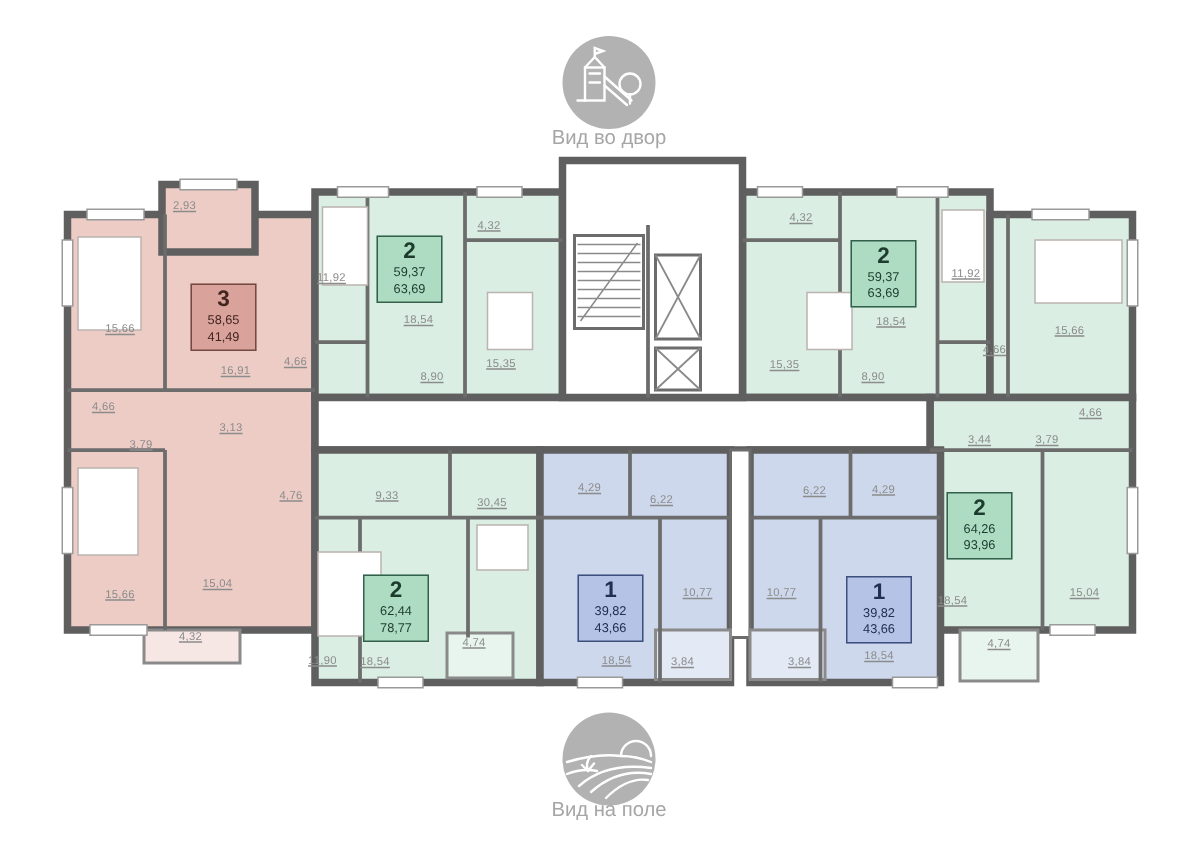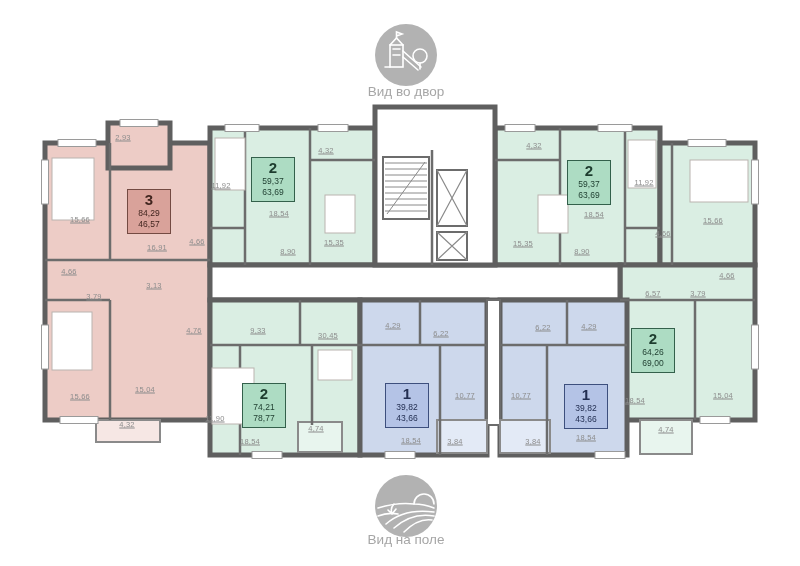--- a/index.html
+++ b/index.html
@@ -125,41 +125,41 @@
         <path d="M-14 8 q-2 -6 2 -10 M-14 8 l-4 -4 M-14 8 l4 -5"></path>
       </g>
     </g>
   </svg>
 
   <div class="caption cap-bottom">Вид на поле</div>
   <div class="caption cap-top">Вид во двор</div>
 
   <div class="card c-pink" style="left:127px;top:189px">
     <div class="num">3</div>
-    <div class="ar">84,29</div>
-    <div class="ar">46,57</div>
+    <div class="ar">58,65</div>
+    <div class="ar">41,49</div>
   </div>
   <div class="card c-green" style="left:251px;top:157px">
     <div class="num">2</div>
     <div class="ar">59,37</div>
     <div class="ar">63,69</div>
   </div>
   <div class="card c-green" style="left:567px;top:160px">
     <div class="num">2</div>
     <div class="ar">59,37</div>
     <div class="ar">63,69</div>
   </div>
   <div class="card c-green" style="left:631px;top:328px">
     <div class="num">2</div>
     <div class="ar">64,26</div>
-    <div class="ar">69,00</div>
+    <div class="ar">93,96</div>
   </div>
   <div class="card c-green" style="left:242px;top:383px">
     <div class="num">2</div>
-    <div class="ar">74,21</div>
+    <div class="ar">62,44</div>
     <div class="ar">78,77</div>
   </div>
   <div class="card c-blue" style="left:385px;top:383px">
     <div class="num">1</div>
     <div class="ar">39,82</div>
     <div class="ar">43,66</div>
   </div>
   <div class="card c-blue" style="left:564px;top:384px">
     <div class="num">1</div>
     <div class="ar">39,82</div>
@@ -182,29 +182,29 @@
   <span class="rl" style="left:288px;top:251px">8,90</span>
   <span class="rl" style="left:197px;top:241px">4,66</span>
   <span class="rl" style="left:534px;top:145px">4,32</span>
   <span class="rl" style="left:644px;top:182px">11,92</span>
   <span class="rl" style="left:594px;top:214px">18,54</span>
   <span class="rl" style="left:523px;top:243px">15,35</span>
   <span class="rl" style="left:582px;top:251px">8,90</span>
   <span class="rl" style="left:663px;top:233px">4,66</span>
   <span class="rl" style="left:713px;top:220px">15,66</span>
   <span class="rl" style="left:727px;top:275px">4,66</span>
-  <span class="rl" style="left:653px;top:293px">6,57</span>
+  <span class="rl" style="left:653px;top:293px">3,44</span>
   <span class="rl" style="left:698px;top:293px">3,79</span>
   <span class="rl" style="left:635px;top:400px">18,54</span>
   <span class="rl" style="left:723px;top:395px">15,04</span>
   <span class="rl" style="left:666px;top:429px">4,74</span>
   <span class="rl" style="left:194px;top:330px">4,76</span>
   <span class="rl" style="left:258px;top:330px">9,33</span>
   <span class="rl" style="left:328px;top:335px">30,45</span>
-  <span class="rl" style="left:215px;top:418px">11,90</span>
+  <span class="rl" style="left:215px;top:440px">11,90</span>
   <span class="rl" style="left:250px;top:441px">18,54</span>
   <span class="rl" style="left:316px;top:428px">4,74</span>
   <span class="rl" style="left:393px;top:325px">4,29</span>
   <span class="rl" style="left:441px;top:333px">6,22</span>
   <span class="rl" style="left:465px;top:395px">10,77</span>
   <span class="rl" style="left:411px;top:440px">18,54</span>
   <span class="rl" style="left:455px;top:441px">3,84</span>
   <span class="rl" style="left:543px;top:327px">6,22</span>
   <span class="rl" style="left:589px;top:326px">4,29</span>
   <span class="rl" style="left:521px;top:395px">10,77</span>

